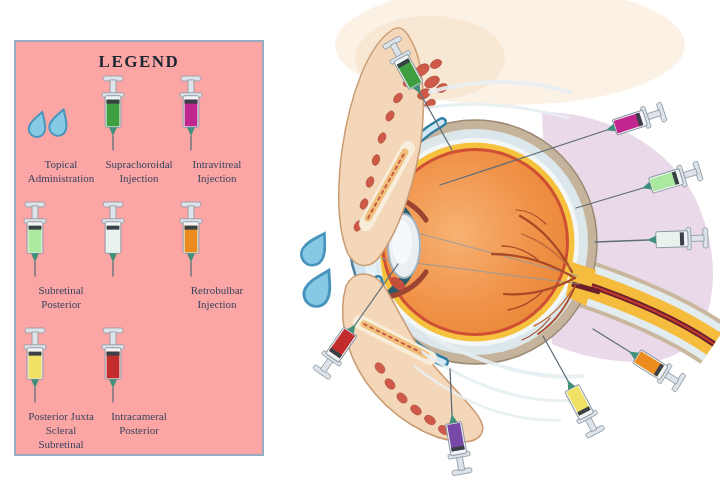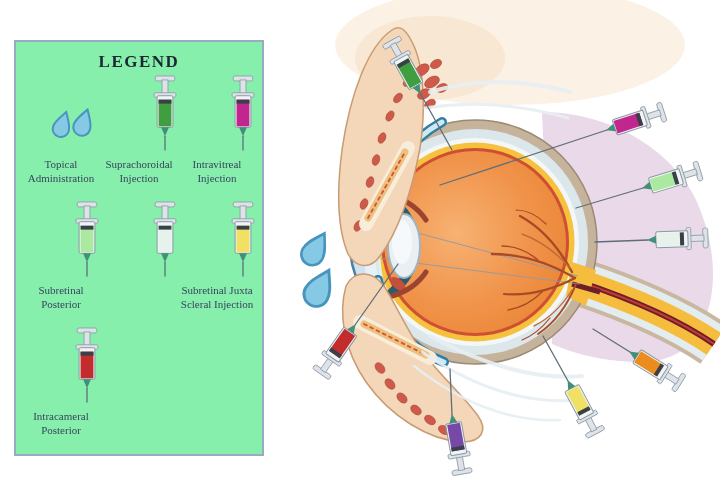--- a/index.html
+++ b/index.html
@@ -1,25 +1,25 @@
 <!DOCTYPE html>
 <html><head>
 <meta charset="utf-8">
 <style>
   html,body{margin:0;padding:0;background:#fff;}
   #stage{position:relative;width:720px;height:489px;background:#fff;overflow:hidden;
          font-family:"Liberation Serif", serif;}
   
   .legend{position:absolute;left:14px;top:40px;width:250px;height:416px;
-          background:#86efac;border:2px solid #97abc4;box-sizing:border-box;}
+          background:#fca5a5;border:2px solid #97abc4;box-sizing:border-box;}
   .legend-title{text-align:center;margin-top:10px;font-weight:bold;font-size:17px;
                 letter-spacing:1.5px;color:#1d2633;}
   .legend-grid{display:grid;grid-template-columns:repeat(3,1fr);grid-auto-rows:126px;
                padding:2px 6px 0 6px;}
-  .legend-item{display:flex;flex-direction:column;align-items:flex-end;}
+  .legend-item{display:flex;flex-direction:column;align-items:flex-start;}
   .icon-box{height:78px;display:flex;align-items:flex-end;justify-content:center;}
   .legend-label{font-size:11px;line-height:1.25;color:#39455e;text-align:center;
                 margin-top:6px;max-width:82px;}
   
   .needle{stroke:#5f6e79;stroke-width:1.3;fill:none;stroke-linecap:round;}
   .metal{fill:#dde3e8;stroke:#8b97a1;stroke-width:.8;}
   .barrel{fill:#f0f4f6;stroke:#8b97a1;stroke-width:1;}
   .drop{fill:#86c9e4;stroke:#4795bd;stroke-width:2;}
   .vessel{stroke:#a84a28;fill:none;stroke-linecap:round;}
   .vessel2{stroke:#c06a3a;fill:none;stroke-linecap:round;}
@@ -115,31 +115,42 @@
         <div class="icon-box">
           <svg width="26" height="78" viewBox="-13 -62 26 79">
             <g style="color: rgb(232, 242, 236);">
                 <line class="needle" x1="0" y1="1" x2="0" y2="15"></line>
                 <use href="#syrbody"></use>
               </g>
           </svg>
         </div>
       </div>
 
+      <div class="legend-item">
+        <div class="icon-box">
+          <svg width="26" height="78" viewBox="-13 -62 26 79">
+            <g style="color: rgb(236, 140, 30);">
+                <line class="needle" x1="0" y1="1" x2="0" y2="15"></line>
+                <use href="#syrbody"></use>
+              </g>
+          </svg>
+        </div>
+        <div class="legend-label">Retrobulbar Injection</div>
+      </div>
 
       <div class="legend-item">
         <div class="icon-box">
           <svg width="26" height="78" viewBox="-13 -62 26 79">
             <g style="color: rgb(240, 225, 100);">
                 <line class="needle" x1="0" y1="1" x2="0" y2="15"></line>
                 <use href="#syrbody"></use>
               </g>
           </svg>
         </div>
-        <div class="legend-label">Subretinal Juxta Scleral Injection</div>
+        <div class="legend-label">Posterior Juxta Scleral Subretinal</div>
       </div>
 
 
       <div class="legend-item">
         <div class="icon-box">
           <svg width="26" height="78" viewBox="-13 -62 26 79">
             <g style="color: rgb(194, 44, 44);">
                 <line class="needle" x1="0" y1="1" x2="0" y2="15"></line>
                 <use href="#syrbody"></use>
               </g>

